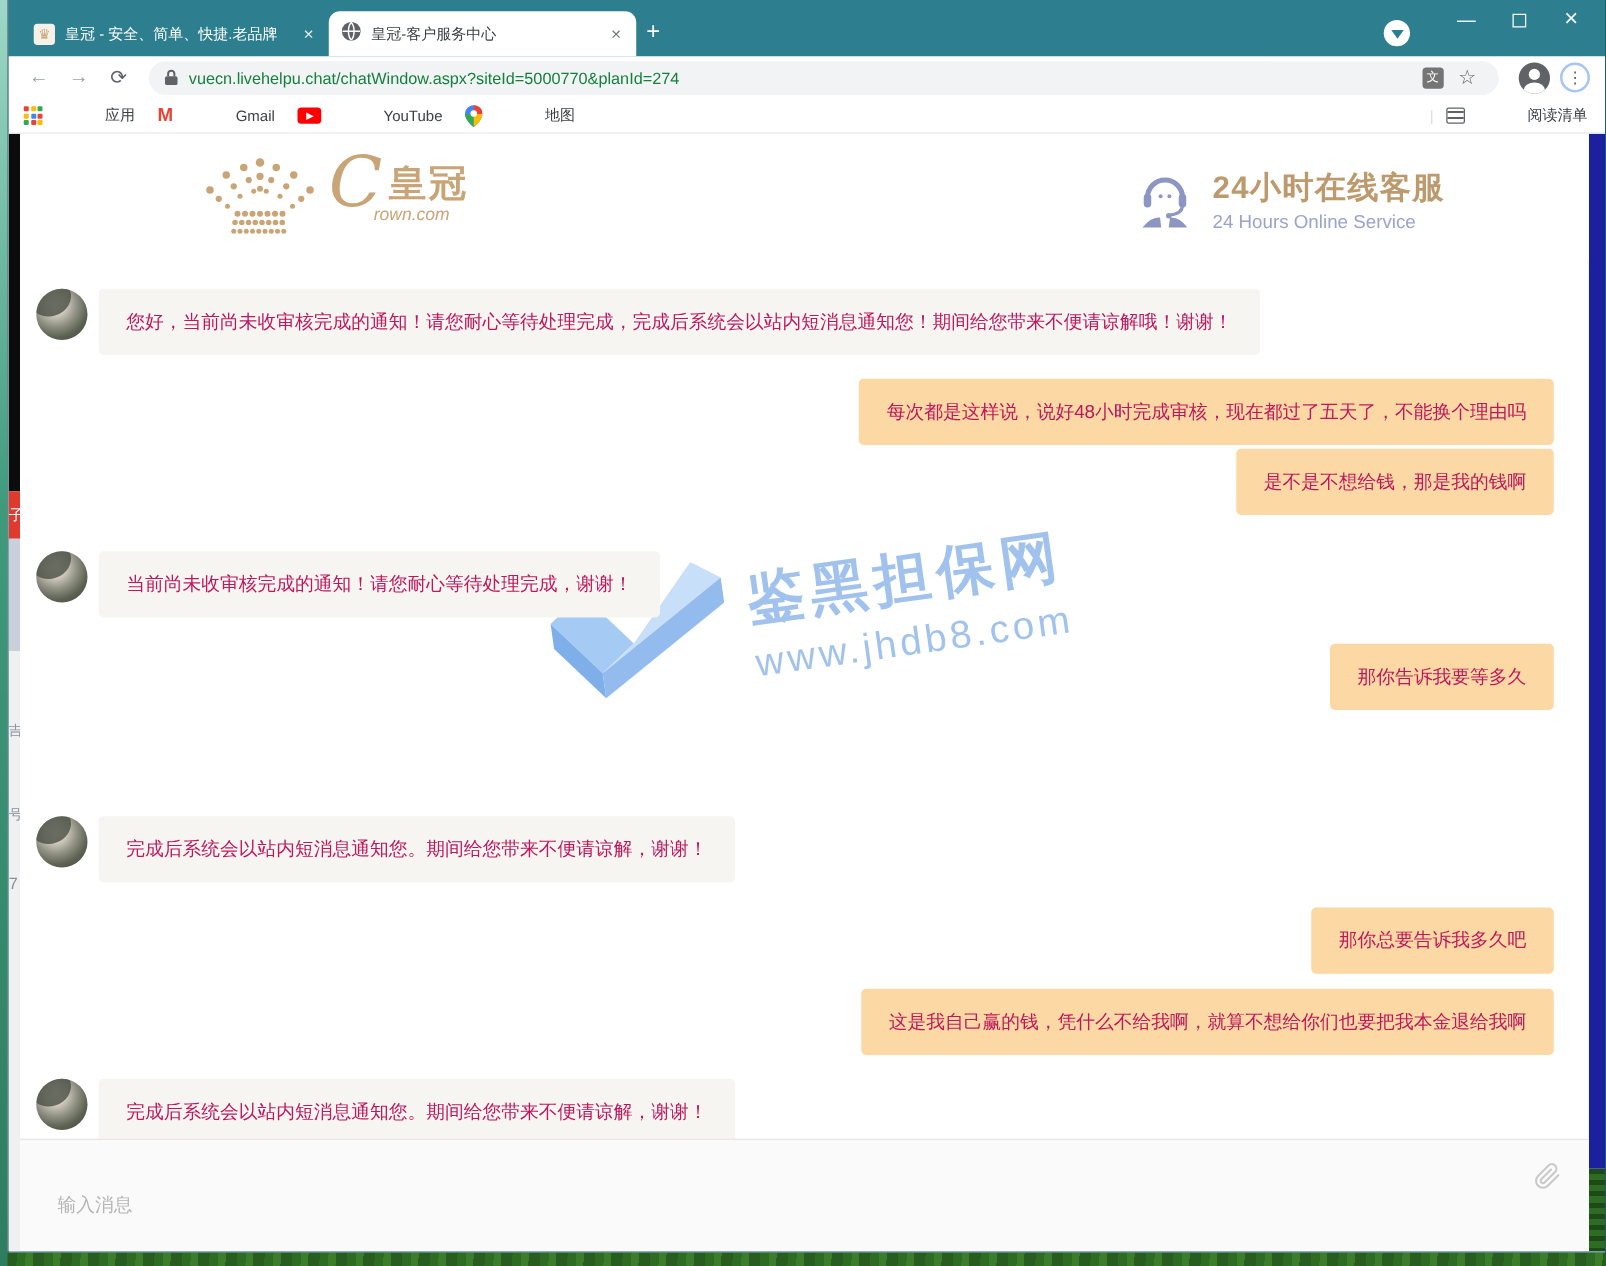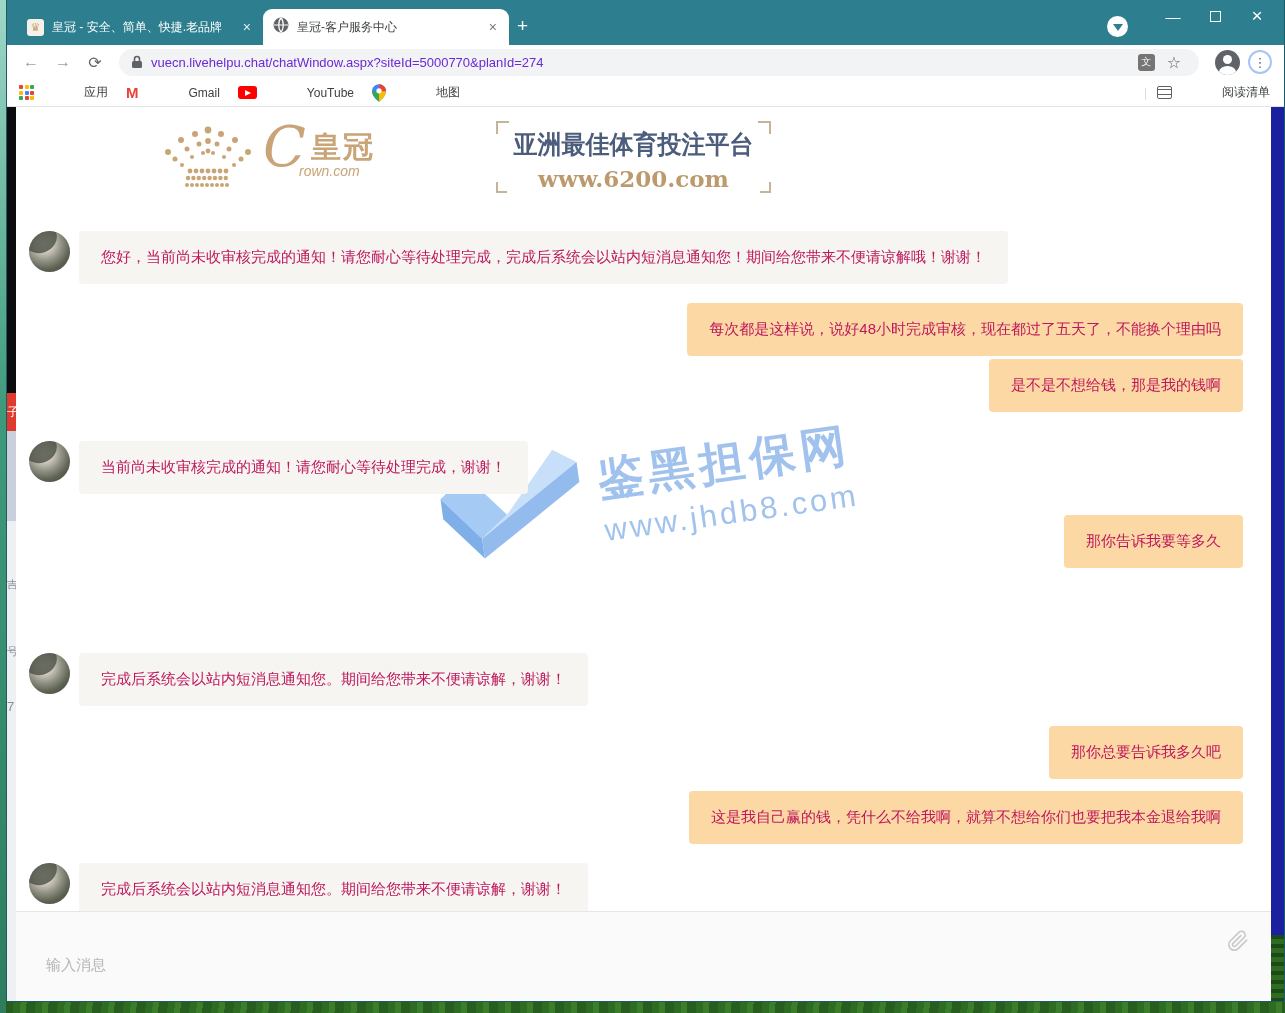--- a/index.html
+++ b/index.html
@@ -37,21 +37,21 @@
   .favicon-globe { flex:0 0 16px; }
   .newtab-btn { color:#fff; font-size:19px; margin:0 0 8px 8px; cursor:pointer; }
 
   
   .toolbar { height:34px; flex:0 0 34px; background:#fff; display:flex; align-items:center;
     padding:0 8px; }
   .nav-ic { width:26px; height:26px; display:flex; align-items:center; justify-content:center;
     color:#5f6368; font-size:16px; margin:0 3px; cursor:pointer; }
   .omnibox { flex:1; height:27px; background:#f1f3f4; border-radius:14px; margin:0 8px;
     display:flex; align-items:center; padding:0 12px; }
-  .url { font-size:13px; color:#6d28d9; margin-left:8px; white-space:nowrap; }
+  .url { font-size:13px; color:#15803d; margin-left:8px; white-space:nowrap; }
   .tb-right { display:flex; align-items:center; }
   .translate-ic { width:17px; height:17px; background:#757575; border-radius:3px; color:#fff;
     font-size:10px; display:flex; align-items:center; justify-content:center; margin:0 6px; cursor:pointer; }
   .star-ic { color:#5f6368; font-size:16px; margin:0 6px; cursor:pointer; }
   .profile-ic { width:25px; height:25px; border-radius:50%; background:#5f6368; margin:0 8px;
     position:relative; overflow:hidden; cursor:pointer; }
   .profile-ic::before { content:""; position:absolute; left:8px; top:5px; width:9px; height:9px;
     border-radius:50%; background:#fff; }
   .profile-ic::after { content:""; position:absolute; left:4px; top:16px; width:17px; height:12px;
     border-radius:50%; background:#fff; }
@@ -313,27 +313,39 @@
               <circle cx="61" cy="62" r="2"></circle>
               <circle cx="66" cy="62" r="2"></circle>
           </svg>
           <div class="logo-text">
             <span class="logo-c">C</span>
             <span class="logo-cn">皇冠</span>
             <span class="logo-rown">rown.com</span>
           </div>
         </div>
 
-        <div class="banner">
-          <span class="bl"></span>
-            <span class="br"></span>
-          <div class="banner-l1">亚洲最佳体育投注平台</div>
-          <div class="banner-l2">www.6200.com</div>
+
+        <div class="service">
+          <svg width="48" height="48" viewBox="0 0 48 48">
+            <path d="M10 22 a14 14 0 0 1 28 0" fill="none" stroke="#8d96c2" stroke-width="4"></path>
+            <rect x="7" y="19" width="6" height="11" rx="3" fill="#8d96c2"></rect>
+            <rect x="35" y="19" width="6" height="11" rx="3" fill="#8d96c2"></rect>
+            <circle cx="24" cy="21" r="9.5" fill="#fff"></circle>
+            <circle cx="20.5" cy="21" r="1.6" fill="#8d96c2"></circle>
+            <circle cx="27.5" cy="21" r="1.6" fill="#8d96c2"></circle>
+            <path d="M38 28 q0 7 -10 8" fill="none" stroke="#8d96c2" stroke-width="2.5"></path>
+            <circle cx="27" cy="36.5" r="2.2" fill="#8d96c2"></circle>
+            <path d="M6 46 q7 -9 14 -8 l1 8 Z" fill="#8d96c2"></path>
+            <path d="M42 46 q-7 -9 -14 -8 l-1 8 Z" fill="#8d96c2"></path>
+          </svg>
+          <div class="service-txt">
+            <div class="service-t1">24小时在线客服</div>
+            <div class="service-t2">24 Hours Online Service</div>
+          </div>
         </div>
-
       </div>
 
       <div class="watermark">
         <svg width="150" height="112" viewBox="0 0 134 100">
           <path d="M5 30 L30 12 L62 52 L37 70 Z" fill="#8fbdf2"></path>
           <path d="M62 52 L110 0 L130 14 L37 70 Z" fill="#bad8f8"></path>
           <path d="M5 30 L5 48 L37 88 L37 70 Z" fill="#5e9ce4"></path>
           <path d="M37 70 L37 88 L130 32 L130 14 Z" fill="#79abe9"></path>
         </svg>
         <div class="wm-text">

